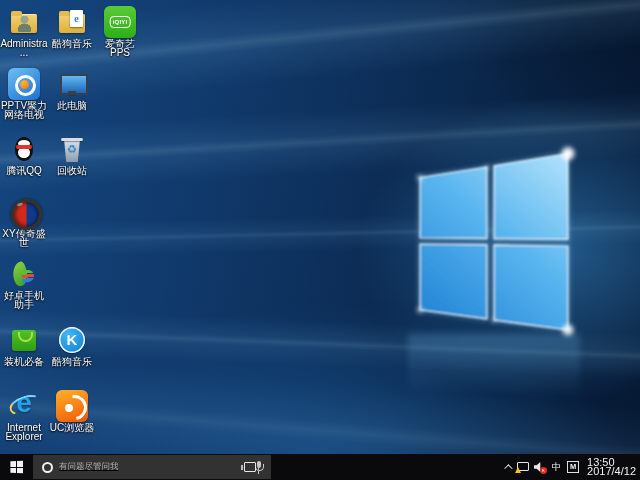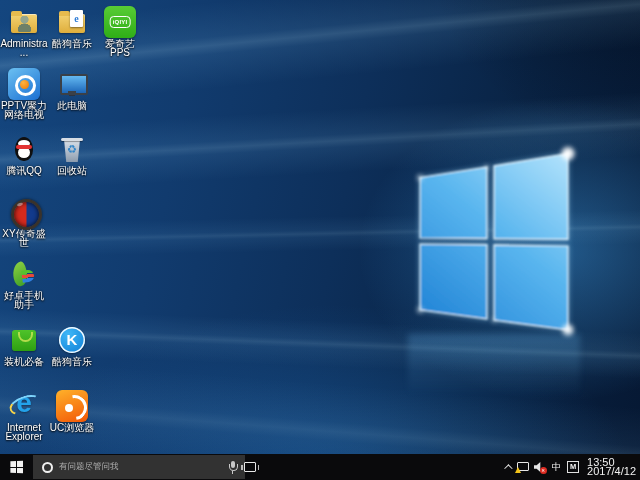--- a/index.html
+++ b/index.html
@@ -151,22 +151,22 @@
   .ic-uc .ico::after{left:9px;top:14px;width:8px;height:8px;background:#fff;
     border-radius:50% 50% 50% 4px;}
 
   
   #taskbar{position:absolute;left:0;top:454px;width:640px;height:26px;background:#0a0a0c;}
   #start{position:absolute;left:0;top:0;width:33px;height:26px;display:flex;align-items:center;
     justify-content:center;cursor:pointer;}
   .winflag{position:relative;width:13px;height:12px;display:grid;grid-template-columns:6px 6px;
     grid-template-rows:5.5px 5.5px;gap:1px;transform:perspective(50px) rotateY(-14deg);}
   .winflag span{background:#f2f2f2;}
-  #searchbox{position:absolute;left:33px;top:1px;width:212px;height:24px;background:#323232;
-    display:flex;align-items:center;cursor:text;}
+  #searchbox{position:absolute;left:33px;top:1px;width:238px;height:24px;background:#323232;
+    display:flex;align-items:center;cursor:text;text-decoration:underline;}
   .cortana-ring{width:11px;height:11px;border:2px solid #f0f0f0;border-radius:50%;margin:0 6px 0 9px;
     flex:none;}
   .search-text{font-size:8.5px;color:#aeaeae;flex:1 1 auto;white-space:nowrap;overflow:hidden;}
   .mic{position:relative;width:9px;height:13px;margin-right:8px;flex:none;}
   .mic::before{content:"";position:absolute;left:3px;top:0;width:3.5px;height:7px;background:#c9c9c9;
     border-radius:2px;}
   .mic::after{content:"";position:absolute;left:1px;top:3px;width:7px;height:6px;
     border:1px solid #c9c9c9;border-top:none;border-radius:0 0 6px 6px;}
   .mic i{position:absolute;left:4.2px;top:10px;width:1.2px;height:3px;background:#c9c9c9;}
   #taskview{position:absolute;left:237px;top:0;width:26px;height:26px;display:flex;align-items:center;

